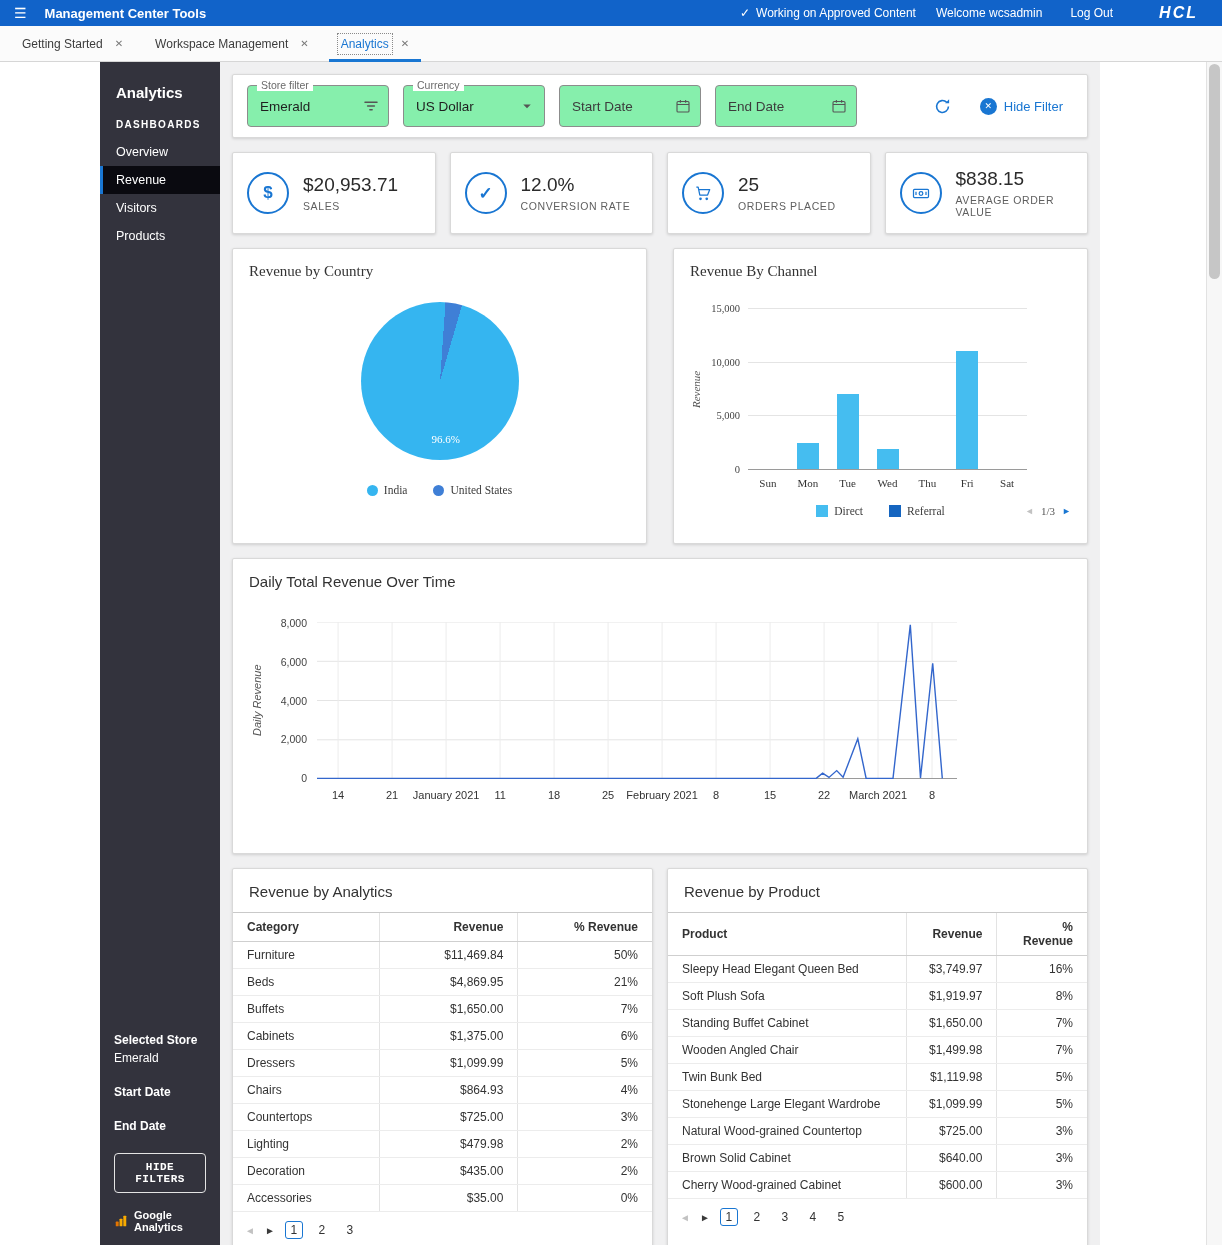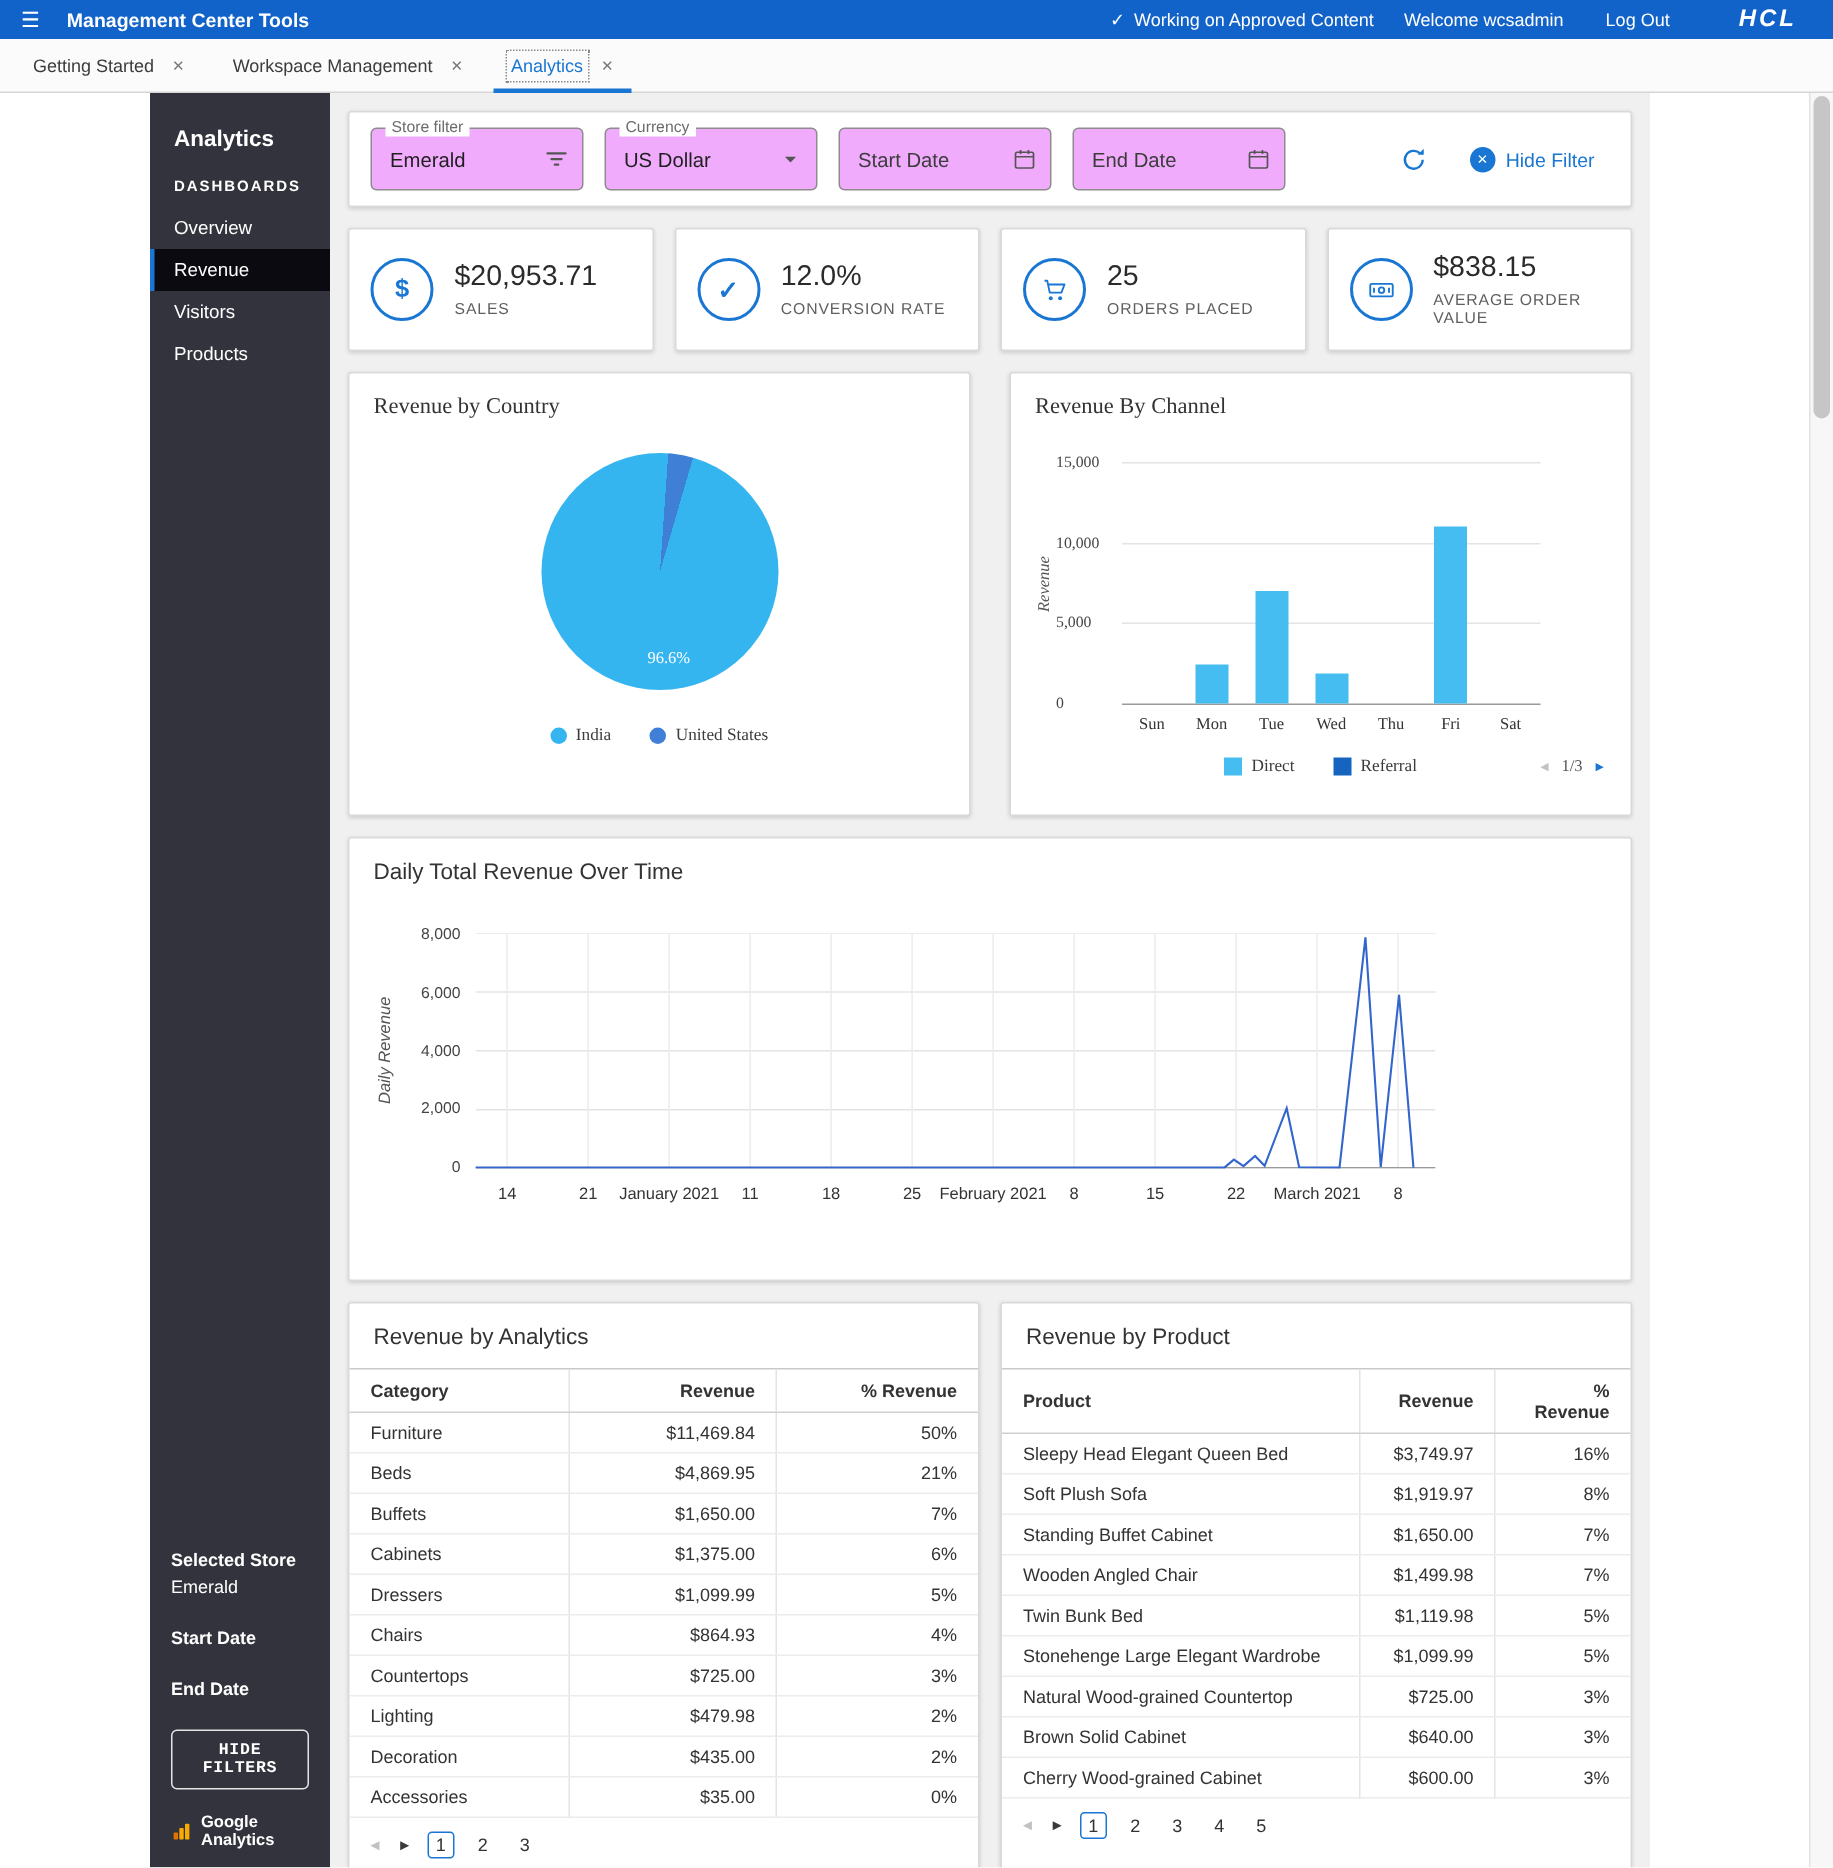--- a/index.html
+++ b/index.html
@@ -42,21 +42,21 @@
   .sb-value{font-size:12px;margin-top:4px;}
   .hide-filters-btn{margin-top:20px;background:transparent;border:1px solid #e4e4e4;color:#fff;font-size:11px;font-weight:700;letter-spacing:.5px;padding:7px 12px;border-radius:4px;font-family:Liberation Mono, monospace;cursor:pointer;}
   .ga-row{display:flex;align-items:center;gap:6px;margin-top:16px;font-size:11px;font-weight:700;color:#fff;}
 
   
   .main{width:880px;background:var(--mainbg);padding:12px;flex-shrink:0;overflow:hidden;}
   .card{background:#fff;border:1px solid #d9d9d9;border-radius:2px;box-shadow:0 1px 3px rgba(0,0,0,.14);}
 
   
   .filter-card{height:64px;display:flex;align-items:center;gap:14px;padding:0 14px;margin-bottom:14px;}
-  .field{position:relative;width:142px;height:42px;border:1px solid #8c8c8c;border-radius:4px;display:flex;align-items:center;padding:0 8px 0 12px;cursor:pointer;background:#f0abfc;}
+  .field{position:relative;width:142px;height:42px;border:1px solid #8c8c8c;border-radius:4px;display:flex;align-items:center;padding:0 8px 0 12px;cursor:pointer;background:#86efac;}
   .field-label{position:absolute;top:-7px;left:9px;background:#fff;padding:0 4px;font-size:10.5px;color:#6b6b6b;}
   .field-value{font-size:13.5px;color:#1f1f1f;flex:1;white-space:nowrap;}
   .field-placeholder{font-size:13.5px;color:#3c3c3c;flex:1;white-space:nowrap;}
   .field-icon{display:flex;align-items:center;}
   .filter-actions{margin-left:auto;display:flex;align-items:center;gap:28px;padding-right:10px;}
   .refresh-btn{display:flex;cursor:pointer;}
   .hide-filter{display:flex;align-items:center;gap:7px;color:var(--accent);font-size:13px;cursor:pointer;white-space:nowrap;}
   .circle-x{width:17px;height:17px;border-radius:50%;background:var(--accent);color:#fff;font-size:9px;display:flex;align-items:center;justify-content:center;flex-shrink:0;}
 
   
@@ -77,21 +77,21 @@
   .pie{width:158px;height:158px;border-radius:50%;position:relative;}
   .pie-label{position:absolute;left:54%;top:87%;transform:translate(-50%,-50%);color:#fff;font-size:11px;}
   .legend{display:flex;justify-content:center;gap:26px;align-items:center;margin-top:12px;font-size:11.5px;color:#3c3c3c;}
   .legend-item{display:flex;align-items:center;gap:6px;}
   .legend-dot{width:11px;height:11px;border-radius:50%;display:inline-block;}
   .legend-sq{width:12px;height:12px;display:inline-block;}
 
   
   .bar-area{display:flex;padding:18px 60px 0 14px;}
   .y-axis-title{writing-mode:vertical-rl;transform:rotate(180deg);font-size:11px;font-style:italic;color:#555;height:162px;width:16px;display:flex;align-items:center;justify-content:center;}
-  .y-ticks{display:flex;flex-direction:column;justify-content:space-between;height:172px;margin-top:-5px;font-size:10.5px;color:#444;width:44px;padding-right:8px;}
+  .y-ticks{display:flex;flex-direction:column;justify-content:space-between;height:172px;margin-top:-5px;font-size:10.5px;color:#444;text-align:right;width:44px;padding-right:8px;}
   .plot-wrap{flex:1;}
   .bar-plot{position:relative;height:162px;border-bottom:1px solid #9a9a9a;}
   .gridline-h{position:absolute;left:0;right:0;height:1px;background:#e4e4e4;}
   .bars-row{position:absolute;top:0;left:0;right:0;bottom:0;display:flex;}
   .bar-slot{flex:1;display:flex;align-items:flex-end;justify-content:center;}
   .bar{width:22px;}
   .bar-xrow{display:flex;margin-top:7px;}
   .bar-xrow .xlab{flex:1;text-align:center;font-size:11px;color:#333;}
   .bar-footer{display:flex;align-items:center;justify-content:center;margin-top:16px;position:relative;}
   .pager-mini{position:absolute;right:16px;display:flex;align-items:center;gap:7px;font-size:11px;color:#555;}

